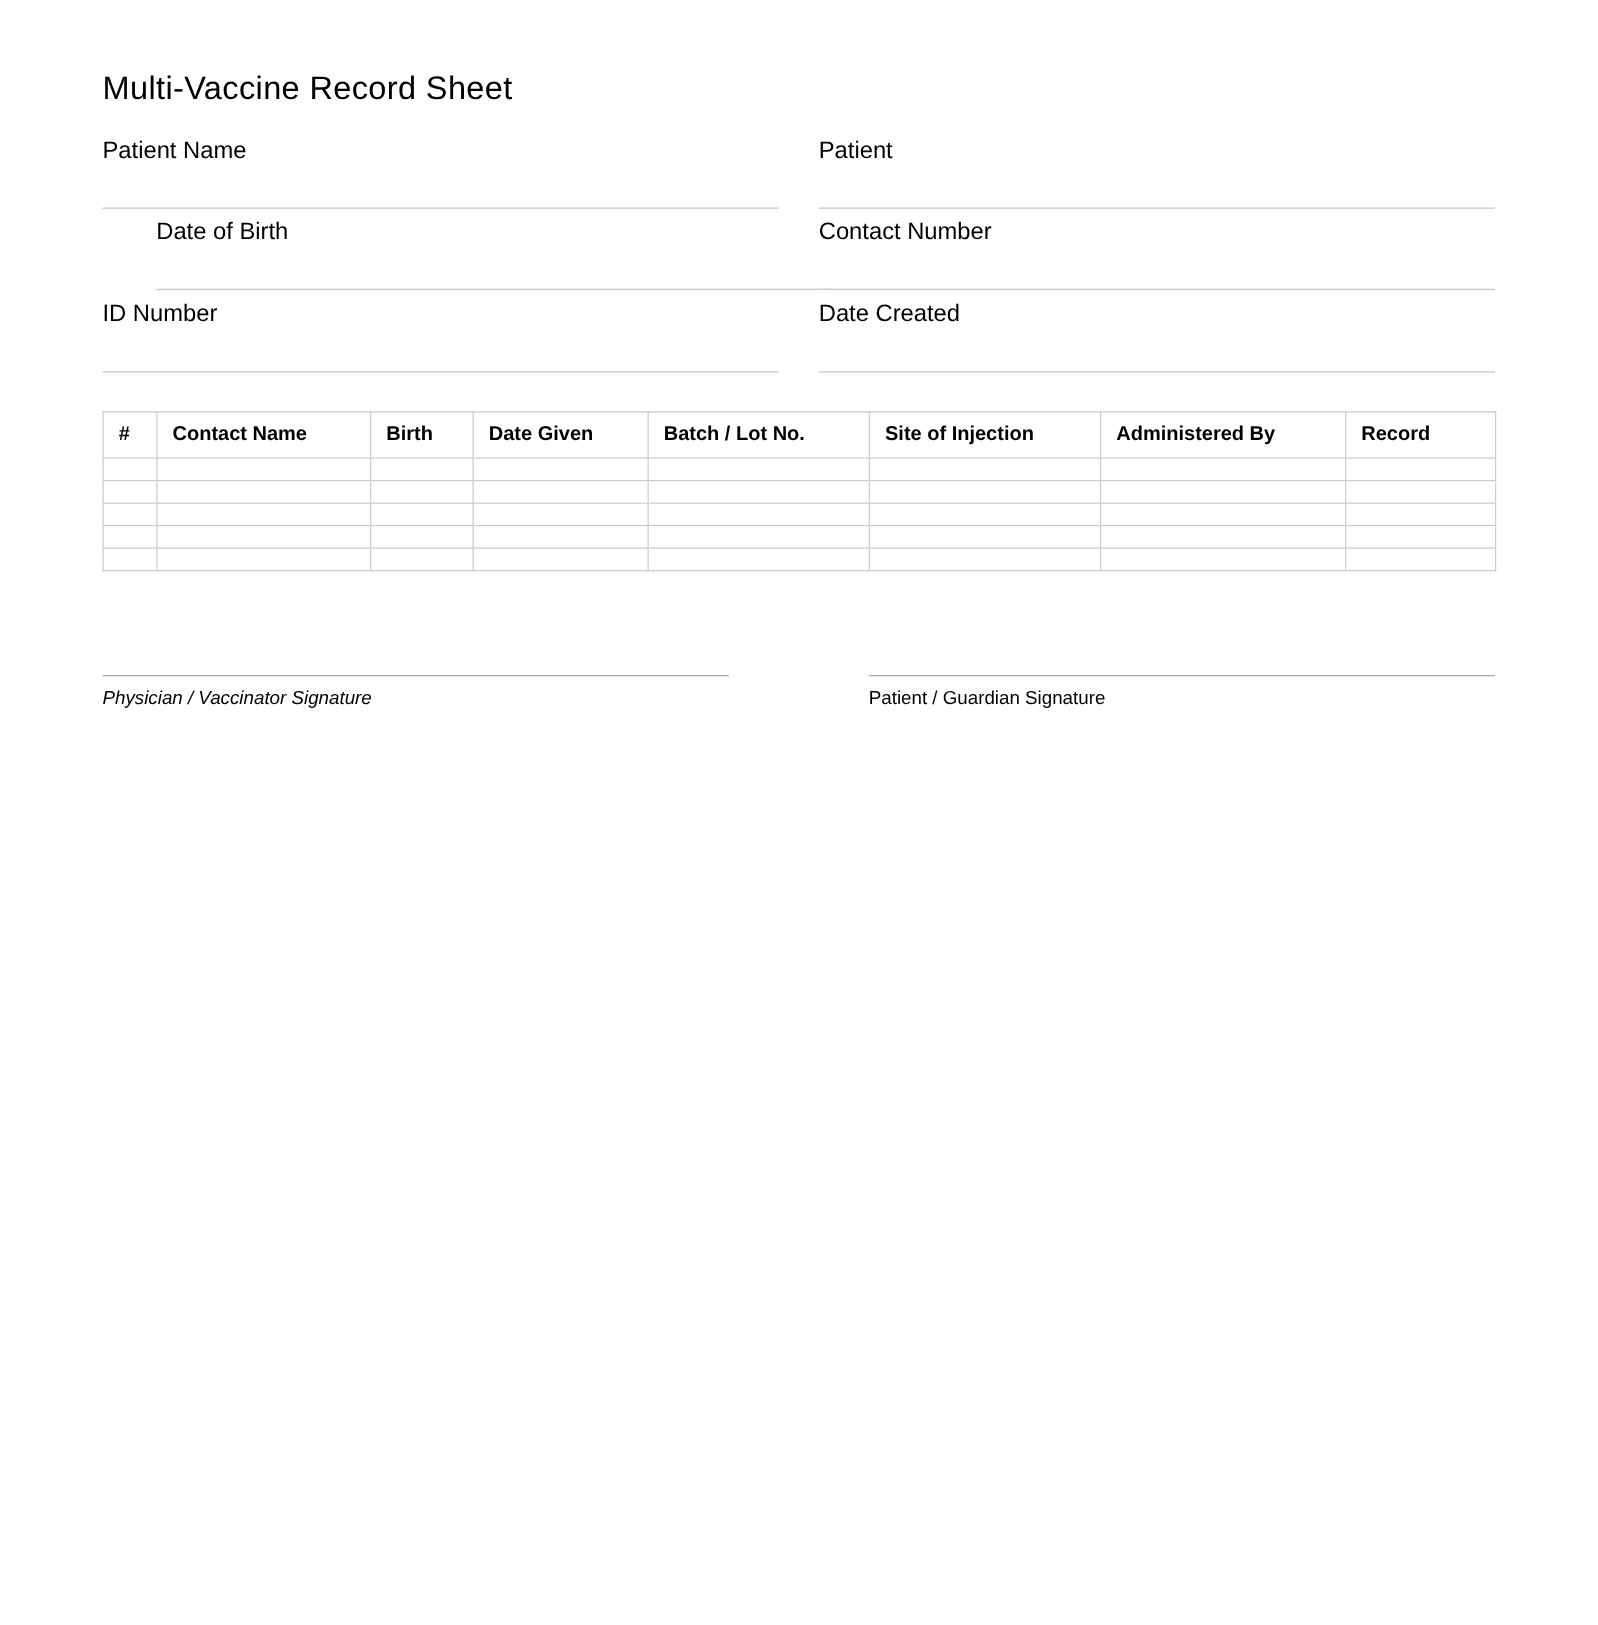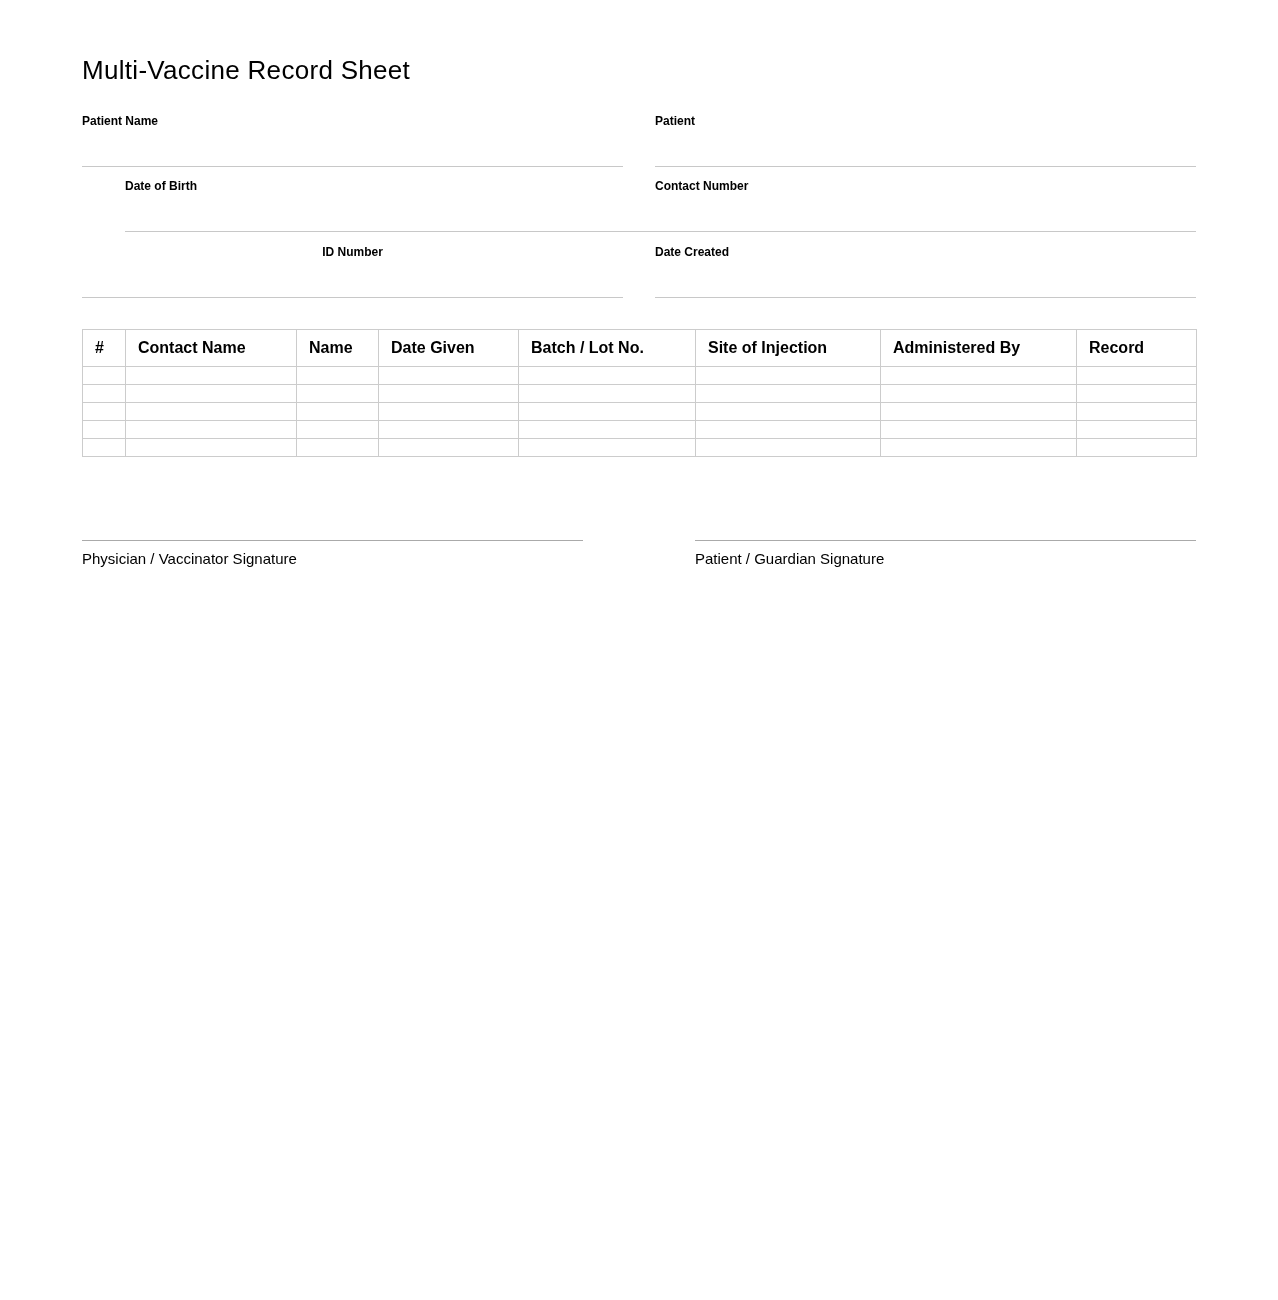--- a/index.html
+++ b/index.html
@@ -1,31 +1,31 @@
 <!DOCTYPE html>
 <html><head>
 <meta charset="utf-8">
 <style>
   html, body { margin:0; padding:0; background:#ffffff; }
   body { width:1278px; height:1300px; position:relative; font-family:"Liberation Sans", sans-serif; color:#000; }
   .page { position:absolute; left:82px; top:0; width:1114px; }
   .title { position:absolute; top:50px; left:0; font-size:26px; font-weight:normal; letter-spacing:0.3px; margin:0; line-height:40px; }
   .fields { position:absolute; top:110px; left:0; width:1114px; }
   .field { position:absolute; width:541px; height:56px; border-bottom:1px solid #c8c8c8; }
-  .field .label { font-size:12px; font-weight:bold; line-height:22px; }
+  .field .label { font-size:19px; font-weight:normal; line-height:22px; }
   .col-left { left:0; }
   .col-right { left:573px; }
   .table-wrap { position:absolute; top:329px; left:0; width:1114px; }
   table { border-collapse:collapse; width:1114px; table-layout:fixed; }
   th, td { border:1px solid #cccccc; }
   th { text-align:left; font-size:16px; font-weight:bold; height:36px; padding:0 0 0 12px; }
   td { height:17px; padding:0; }
   .sig { position:absolute; top:540px; width:501px; border-top:1px solid #aaaaaa; }
   .sig .sig-label { margin-top:9px; font-size:15px; line-height:18px; }
-  .sig-left { left:0; }
+  .sig-left { left:0;font-style:italic; }
   .sig-right { left:613px; }
 </style>
 </head>
 <body>
 
 <div class="page">
   <h1 class="title">Multi-Vaccine Record Sheet</h1>
 
   <div class="fields">
     <div class="field col-left" style="top:0;">
@@ -33,21 +33,21 @@
     </div>
     <div class="field col-right" style="top:0;">
       <div class="label">Patient</div>
     </div>
     <div class="field col-left" style="top:65px;margin-left:43px;">
       <div class="label">Date of Birth</div>
     </div>
     <div class="field col-right" style="top:65px;">
       <div class="label">Contact Number</div>
     </div>
-    <div class="field col-left" style="top:131px;text-align:center;">
+    <div class="field col-left" style="top:131px;">
       <div class="label">ID Number</div>
     </div>
     <div class="field col-right" style="top:131px;">
       <div class="label">Date Created</div>
     </div>
   </div>
 
   <div class="table-wrap">
     <table>
       <colgroup>
@@ -57,21 +57,21 @@
           <col style="width:140px">
         <col style="width:177px">
           <col style="width:185px">
           <col style="width:196px">
           <col style="width:120px">
       </colgroup>
       <thead>
         <tr>
           <th>#</th>
           <th>Contact Name</th>
-          <th>Name</th>
+          <th>Birth</th>
           <th>Date Given</th>
           <th>Batch / Lot No.</th>
           <th>Site of Injection</th>
           <th>Administered By</th>
           <th>Record</th>
         </tr>
       </thead>
       <tbody>
         <tr>
           <td></td>

